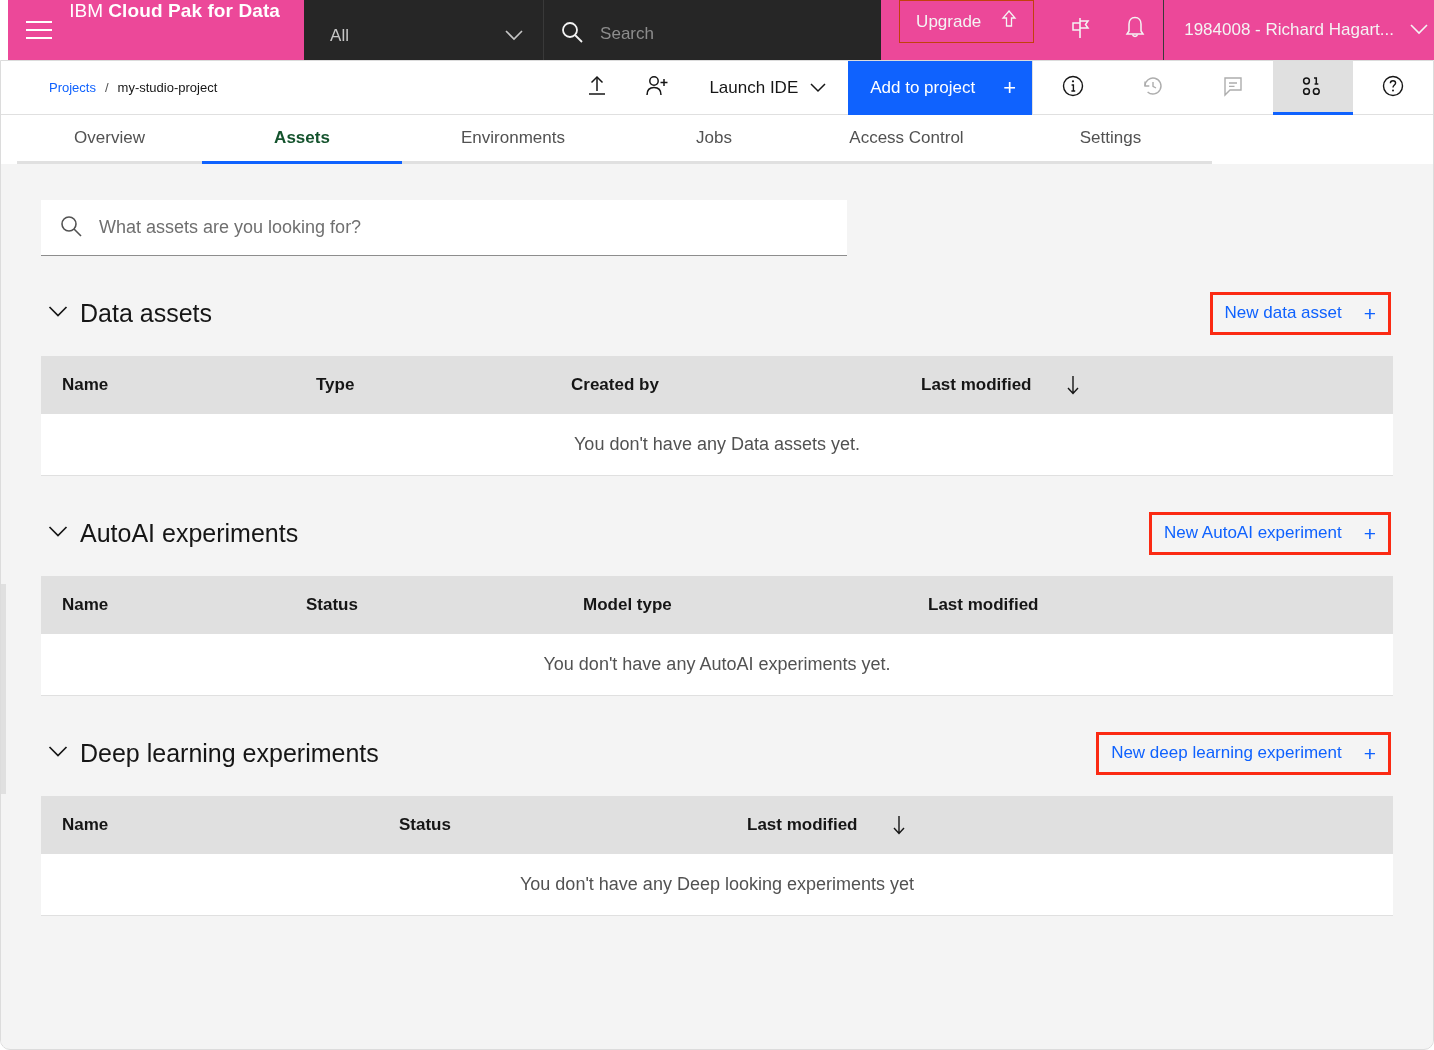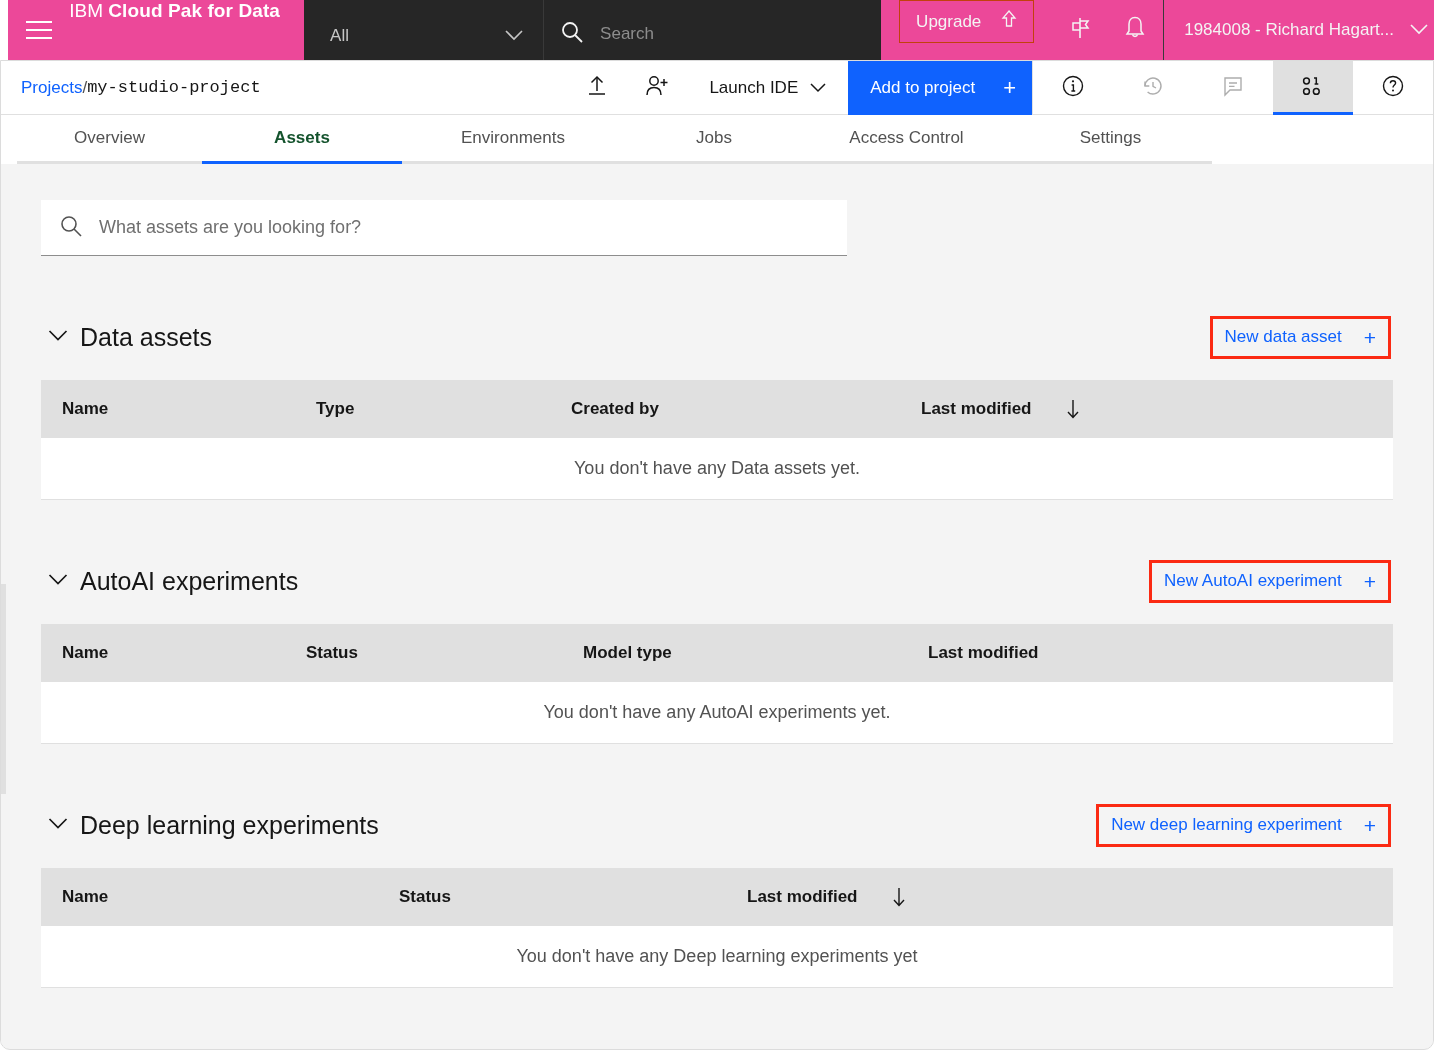--- a/index.html
+++ b/index.html
@@ -100,26 +100,27 @@
   
   .action-bar {
     position: relative;
     height: 54px;
     background: #ffffff;
     display: flex; align-items: center;
     border-bottom: 1px solid #e0e0e0;
   }
   .breadcrumb {
     display: flex; align-items: center;
-    padding-left: 20px;
-    font-size: 17px;
+    gap: 9px;
+    padding-left: 48px;
+    font-size: 13px;
   }
   .breadcrumb .crumb-link { color: #0f62fe; cursor: pointer; }
   .breadcrumb .crumb-sep { color: #525252; }
-  .breadcrumb .crumb-current { color: #161616; font-family: Liberation Mono, monospace; }
+  .breadcrumb .crumb-current { color: #161616; }
 
   .ab-spacer { flex: 1 1 auto; }
 
   .ab-icon-btn {
     width: 60px; height: 54px;
     display: flex; align-items: center; justify-content: center;
     cursor: pointer;
   }
   .launch-ide {
     display: flex; align-items: center; gap: 12px;
@@ -200,21 +201,21 @@
     width: 806px; height: 56px;
     background: #ffffff;
     border-bottom: 1px solid #8d8d8d;
     display: flex; align-items: center;
     gap: 16px; padding-left: 18px;
     cursor: text;
   }
   .assets-search .ph { color: #6f6f6f; font-size: 18px; }
 
   
-  .section { margin-top: 60px; }
+  .section { margin-top: 36px; }
   .sec-head {
     display: flex; align-items: center;
     height: 42px;
   }
   .sec-toggle {
     width: 34px; height: 34px;
     display: flex; align-items: center; justify-content: center;
     cursor: pointer;
   }
   .sec-title {
@@ -582,20 +583,20 @@
             <div class="th c2">
               <span>Last modified</span>
               <span class="sort-arrow">
                 <svg width="14" height="20" viewBox="0 0 14 20" aria-hidden="true">
                   <path d="M7 1 L7 18 M2 13 L7 18.5 L12 13" stroke="#161616" stroke-width="1.4" fill="none"></path>
                 </svg>
               </span>
             </div>
           </div>
           <div class="tbl-body">
-            <span class="empty-msg">You don't have any Deep learning experiments yet</span>
+            <span class="empty-msg">You don't have any Deep looking experiments yet</span>
           </div>
         </div>
       </div>
 
     </div>
   </div>
 </div>
 
 </body></html>

